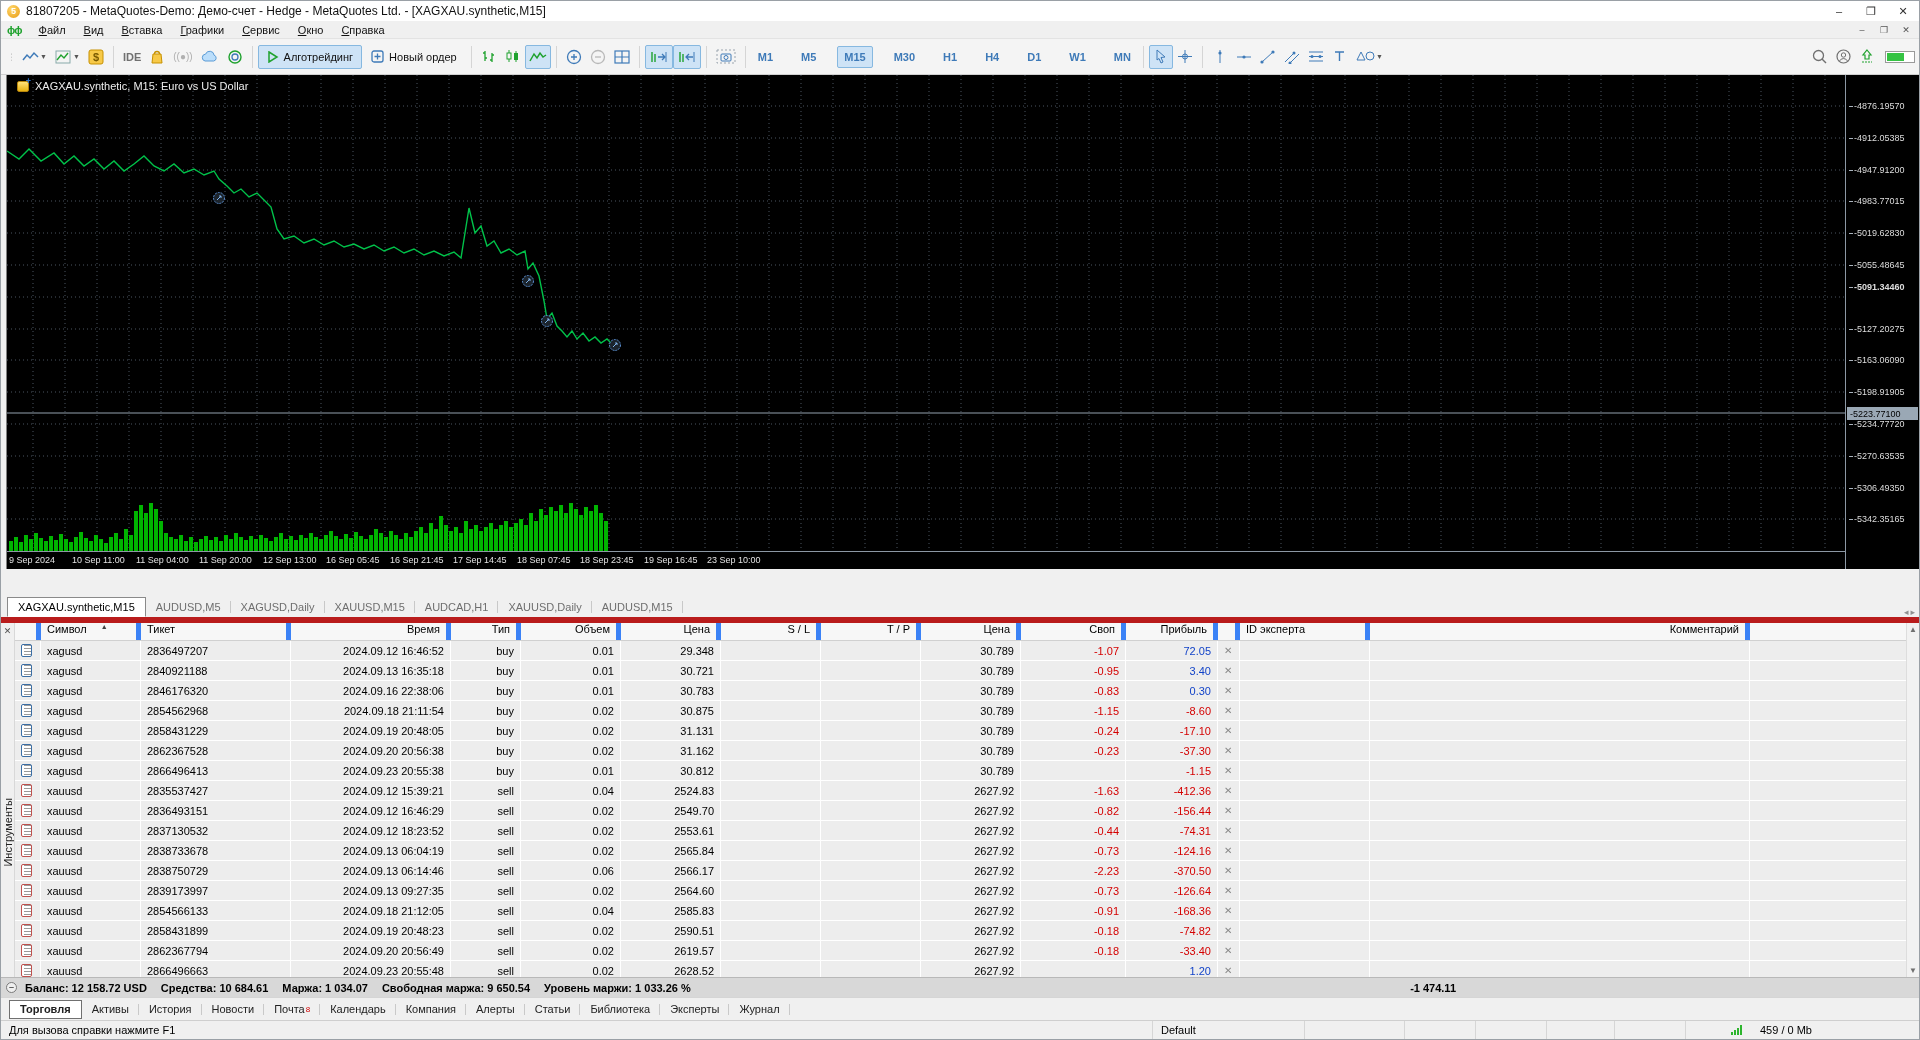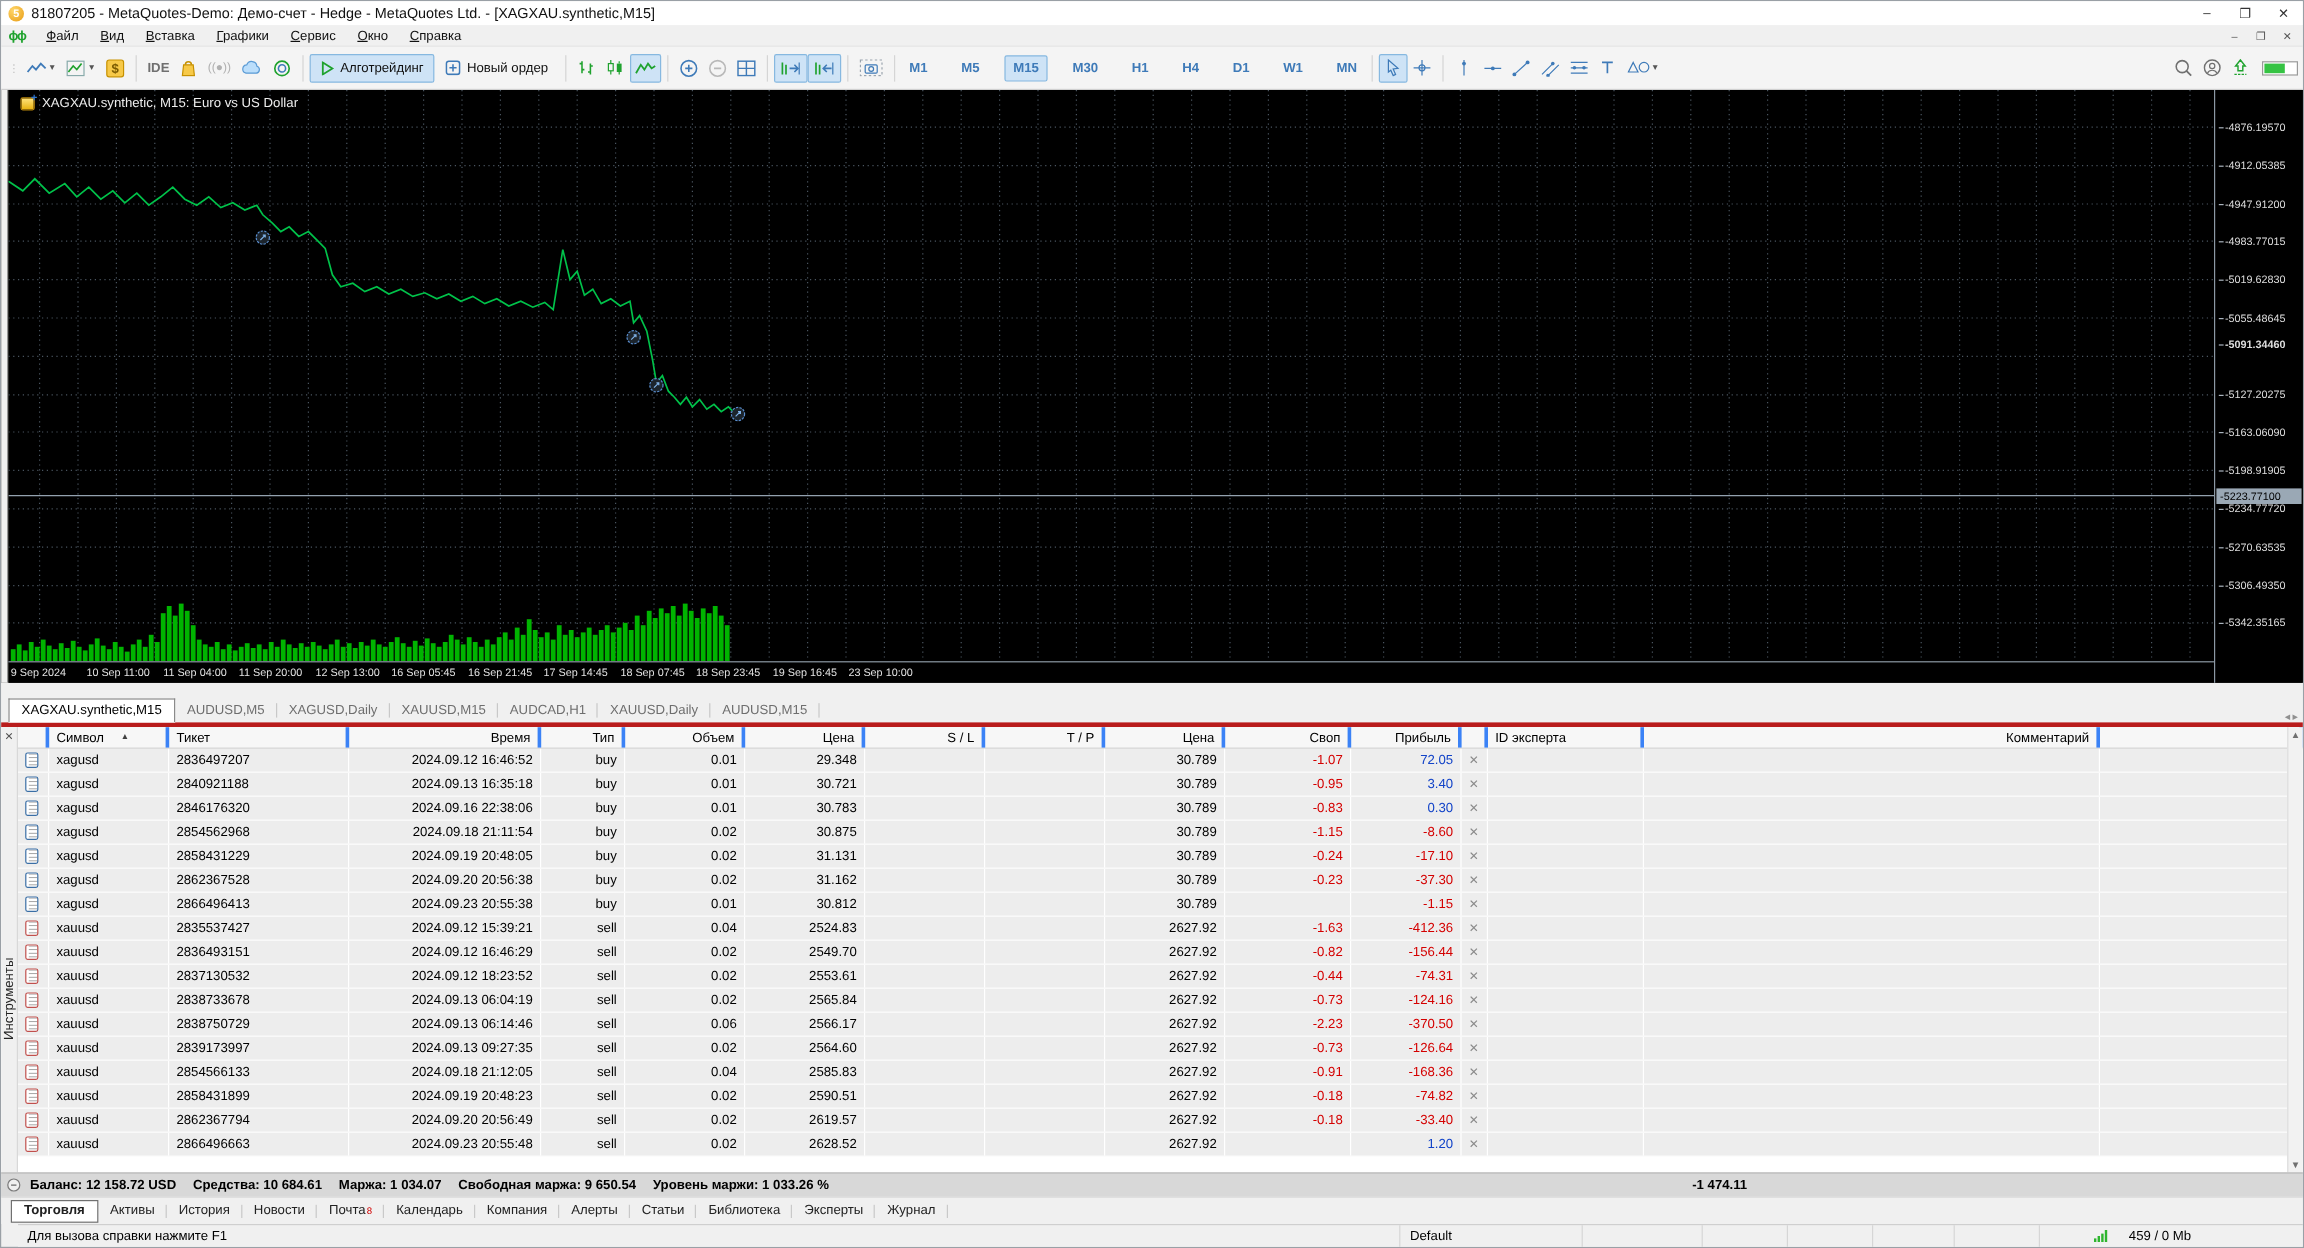--- a/index.html
+++ b/index.html
@@ -49,35 +49,35 @@
   .chart-title-icon::after { content:"+"; position:absolute; right:-3px; top:-6px; color:#2E75CF; font-size:9px; font-weight:bold; }
   .chart-title-text { color:#EDEDED; font-size:11px; }
   .time-band { position:absolute; left:0; bottom:0; height:18px; width:100%; border-top:1px solid #8C98A4; }
   .time-label { position:absolute; top:3px; color:#E2E2E2; font-size:9px; white-space:nowrap; }
   .axis { width:74px; background:#000; border-left:1px solid #8C98A4; position:relative; }
   .axis-label { position:absolute; left:3px; color:#DDDDDD; font-size:9px; white-space:nowrap; }
   .axis-label::before { content:""; display:inline-block; width:4px; height:1px; background:#AAB4BE; vertical-align:middle; margin-right:1px; }
   .price-box { position:absolute; left:1px; right:1px; height:13px; background:#9AA8B5; color:#000; font-size:9px; display:flex; align-items:center; padding-left:3px; z-index:2; }
 
   
-  .chart-tabs { height:37px; background:#F0F0F0; display:flex; align-items:flex-end; padding-left:6px; flex:0 0 auto; border-bottom:4px solid #b91c1c; }
+  .chart-tabs { height:37px; background:#F0F0F0; display:flex; align-items:flex-end; padding-left:6px; flex:0 0 auto; border-bottom:6px solid #b91c1c;margin-top:17px; }
   .chart-tab { height:20px; display:flex; align-items:center; padding:0 10px; color:#6E6E6E; position:relative; }
   .chart-tab.active { background:#FFFFFF; color:#000; border:1px solid #8A8A8A; border-bottom-color:#FFFFFF; font-weight:normal; }
   .chart-tab:not(.active):not(:last-child)::after { content:""; position:absolute; right:0; top:4px; height:12px; width:1px; background:#C8C8C8; }
   .tab-scroll { margin-left:auto; display:flex; gap:2px; margin-right:4px; color:#909090; font-size:9px; }
 
   
   .toolbox-row { flex:1 1 auto; display:flex; min-height:0; background:#FFFFFF; }
   .toolbox-strip { width:14px; background:#F0F0F0; border-right:1px solid #D8D8D8; display:flex; flex-direction:column; align-items:center; flex:0 0 auto; }
   .strip-close { color:#505050; font-size:9px; margin-top:3px; }
   .strip-label { writing-mode:vertical-rl; transform:rotate(180deg); font-size:11px; color:#222; margin-top:auto; margin-bottom:110px; }
   .table-area { flex:1 1 auto; display:flex; flex-direction:column; min-width:0; position:relative; }
   .tbl-header { height:18px; display:grid; grid-template-columns:26px 100px 150px 160px 70px 100px 100px 100px 100px 100px 105px 92px 22px 130px 380px 1fr;
                background:#F7F7F7; border-bottom:1px solid #D0D0D0; align-items:center; flex:0 0 auto; }
-  .tbl-header > div { padding:0 6px; color:#000; white-space:nowrap; overflow:hidden; border-right:3px solid #3b82f6; height:100%; display:flex; align-items:center; }
+  .tbl-header > div { padding:0 6px; color:#000; white-space:nowrap; overflow:hidden; border-right:5px solid #3b82f6; height:100%; display:flex; align-items:flex-start; }
   .tbl-header > div.num { justify-content:flex-end; }
   .sort-arrow { font-size:7px; color:#404040; margin-left:14px; }
   .rows-wrap { flex:0 0 auto; }
   .t-row { height:20px; display:grid; grid-template-columns:26px 100px 150px 160px 70px 100px 100px 100px 100px 100px 105px 92px 22px 130px 380px 1fr;
            background:#EDEDED; border-bottom:1px solid #FFFFFF; align-items:center; }
   .t-row > div { padding:0 6px; white-space:nowrap; overflow:hidden; border-right:1px solid #FFFFFF; height:100%; display:flex; align-items:center; }
   .t-row > div.num { justify-content:flex-end; }
   .pos-icon { width:11px; height:13px; border:1px solid; border-radius:2px; background:#FFF;
               background-image:linear-gradient(#999 1px, transparent 1px); background-size:7px 3px; background-position:2px 3px; background-repeat:repeat-y; }
   .pos-icon.buy { border-color:#3A6EA5; }
@@ -98,21 +98,21 @@
   .bottom-tabs { height:23px; background:#F0F0F0; display:flex; align-items:center; padding-left:8px; flex:0 0 auto; border-top:1px solid #D5D5D5; }
   .b-tab { height:19px; display:flex; align-items:center; padding:0 10px; color:#222; position:relative; }
   .b-tab.active { background:#FFFFFF; border:1px solid #707070; font-weight:bold; }
   .b-tab:not(.active)::after { content:""; position:absolute; right:0; top:4px; height:11px; width:1px; background:#C9C9C9; }
   .mail-badge { color:#D00000; font-size:8px; vertical-align:sub; margin-left:1px; }
   .bottom-right { margin-left:auto; display:flex; align-items:center; gap:16px; margin-right:10px; }
   .br-item { display:flex; align-items:center; gap:5px; color:#222;margin-top:38px; }
   .br-item.dim { color:#A0A0A0; }
 
   
-  .statusbar { height:19px; background:#F0F0F0; border-top:1px solid #CFCFCF; display:flex; align-items:stretch; flex:0 0 auto;margin-left:14px; }
+  .statusbar { height:19px; background:#F0F0F0; border-top:1px solid #CFCFCF; display:flex; align-items:stretch; flex:0 0 auto; }
   .sb-cell { display:flex; align-items:center; padding:0 8px; border-right:1px solid #D6D6D6; white-space:nowrap; }
   .sb-help { flex:0 0 1152px; }
   .sb-default { flex:0 0 152px; }
   .sb-empty1{flex:0 0 100px;} .sb-empty2{flex:0 0 71px;} .sb-empty3{flex:0 0 71px;} .sb-empty4{flex:0 0 68px;} .sb-empty5{flex:0 0 71px;}
   .sb-traffic { flex:1 1 auto; gap:18px; padding-left:45px; border-right:none; }
   .sig-bars { display:flex; align-items:flex-end; gap:1px; height:10px; }
   .sig-bars i { width:2px; background:#2EB52E; display:block; }
 
   .glyph { font-size:13px; line-height:1; }
 </style>

